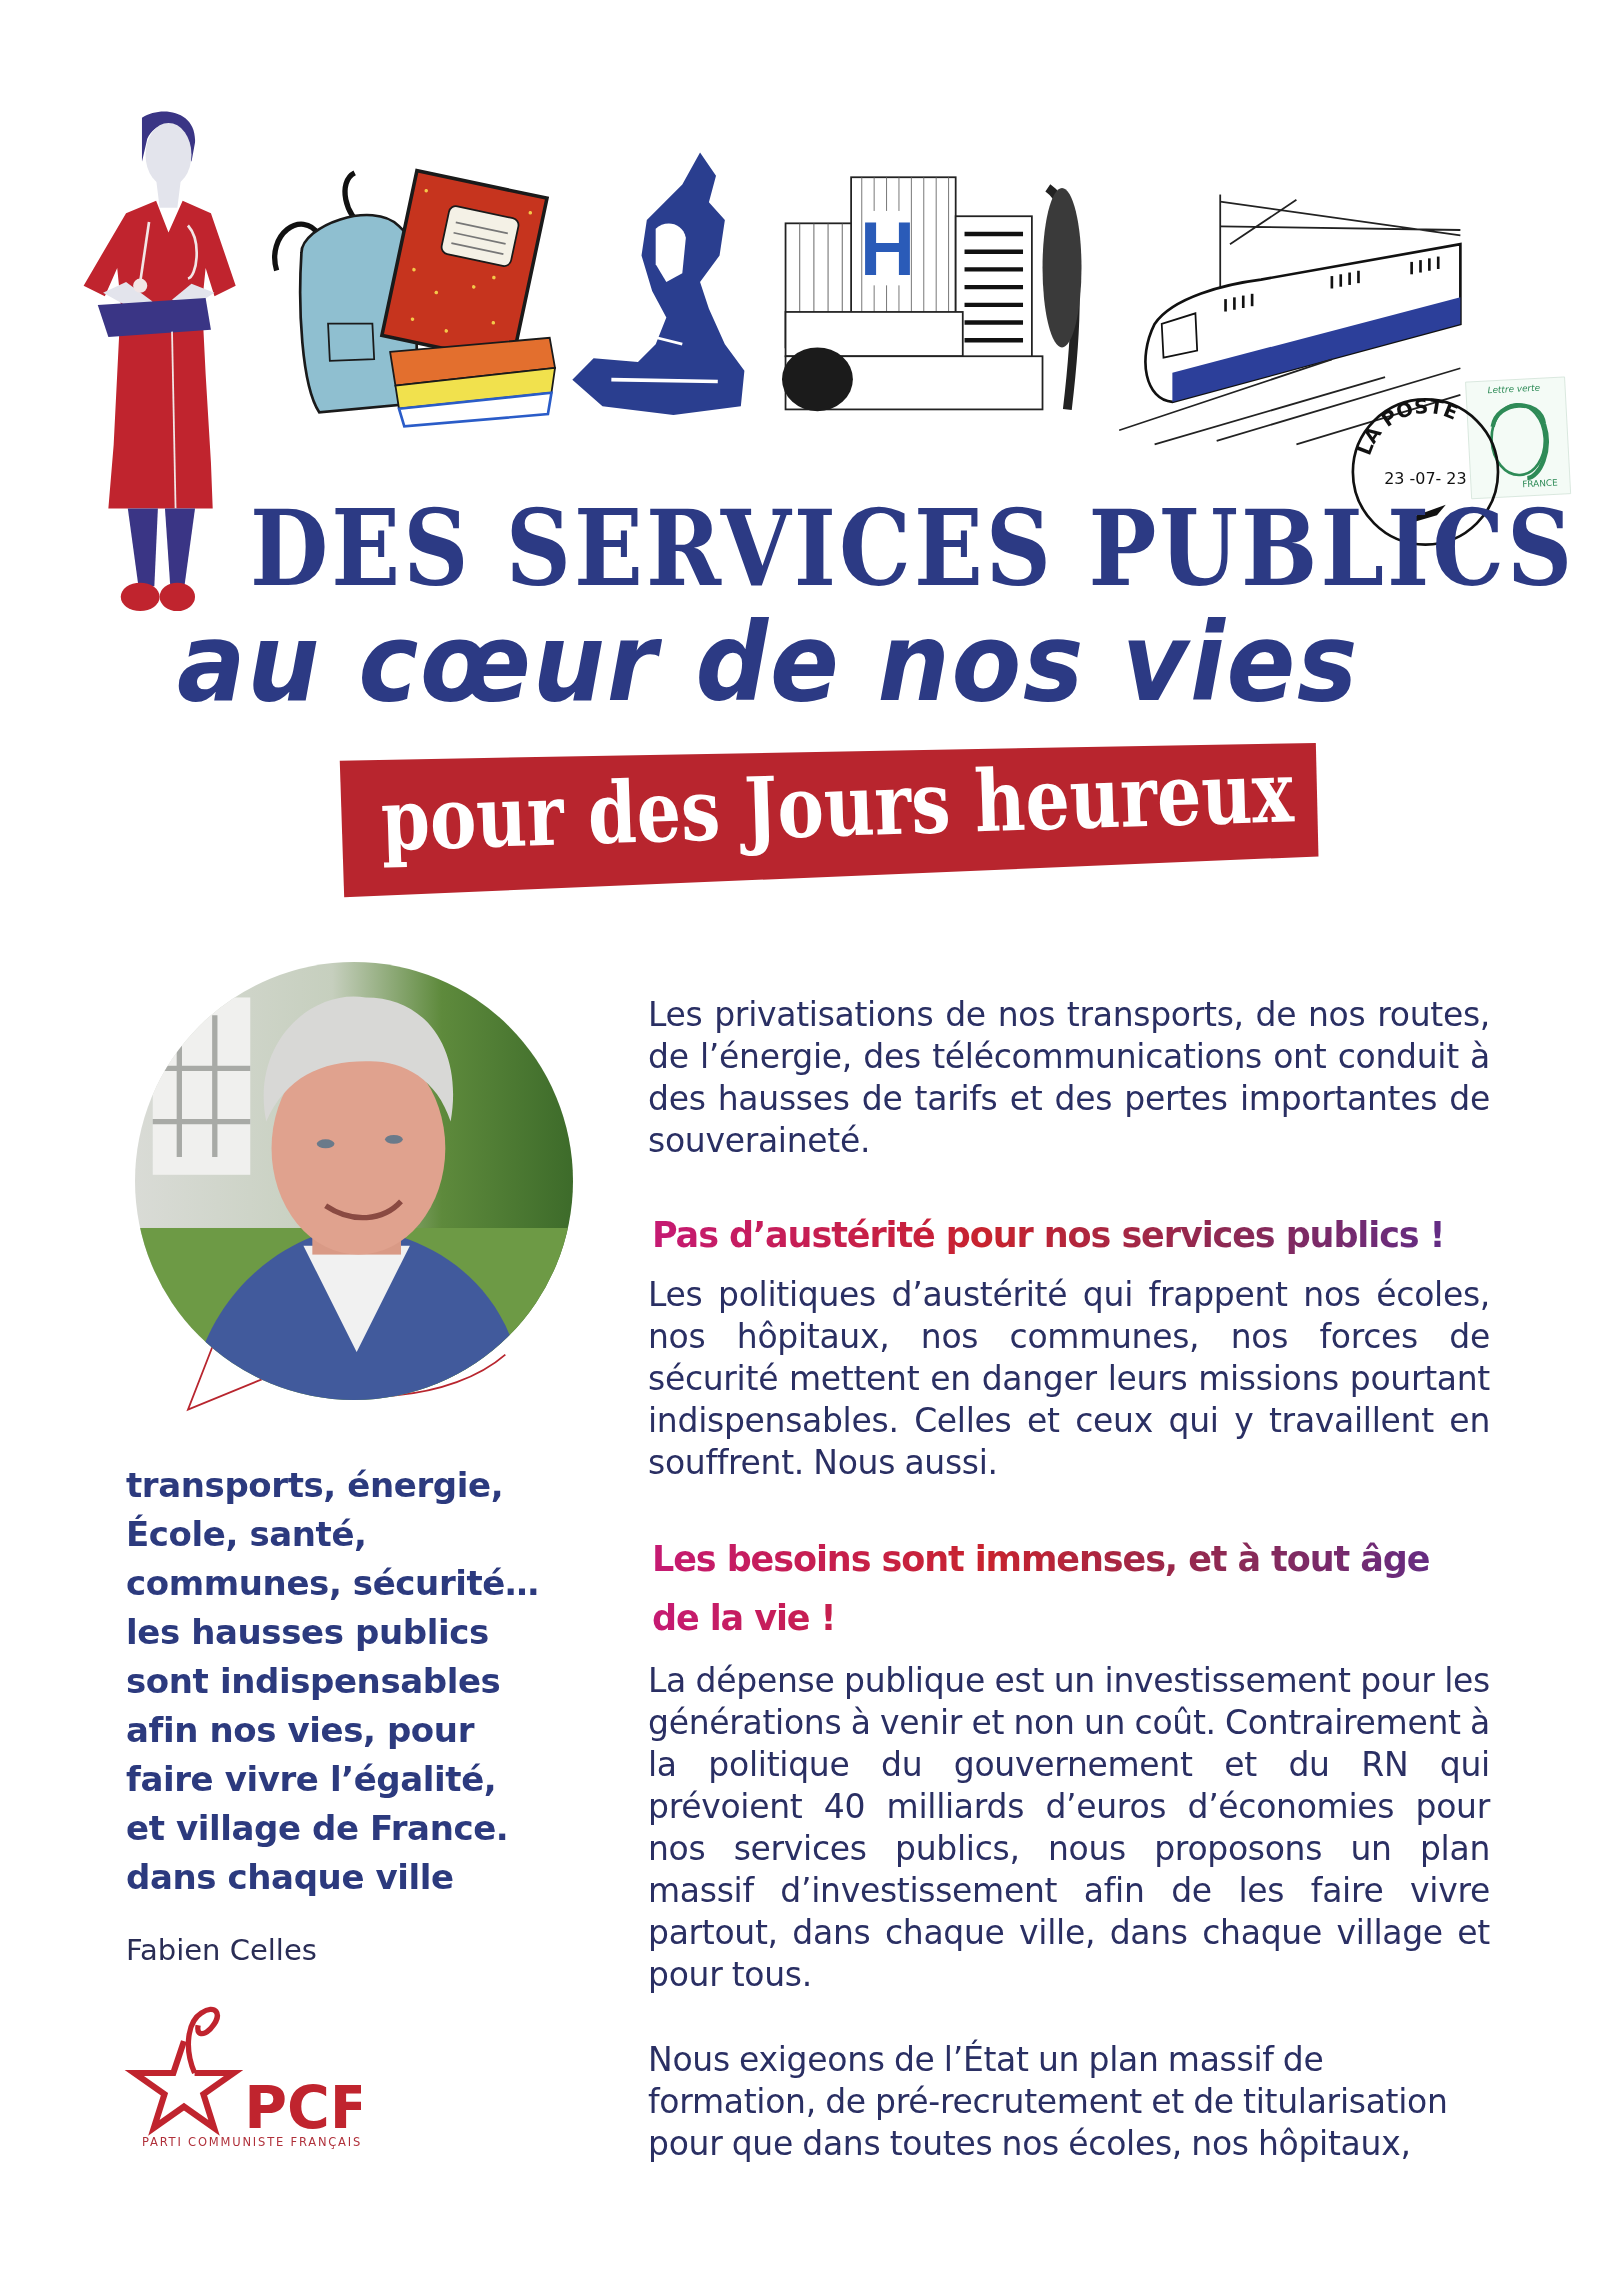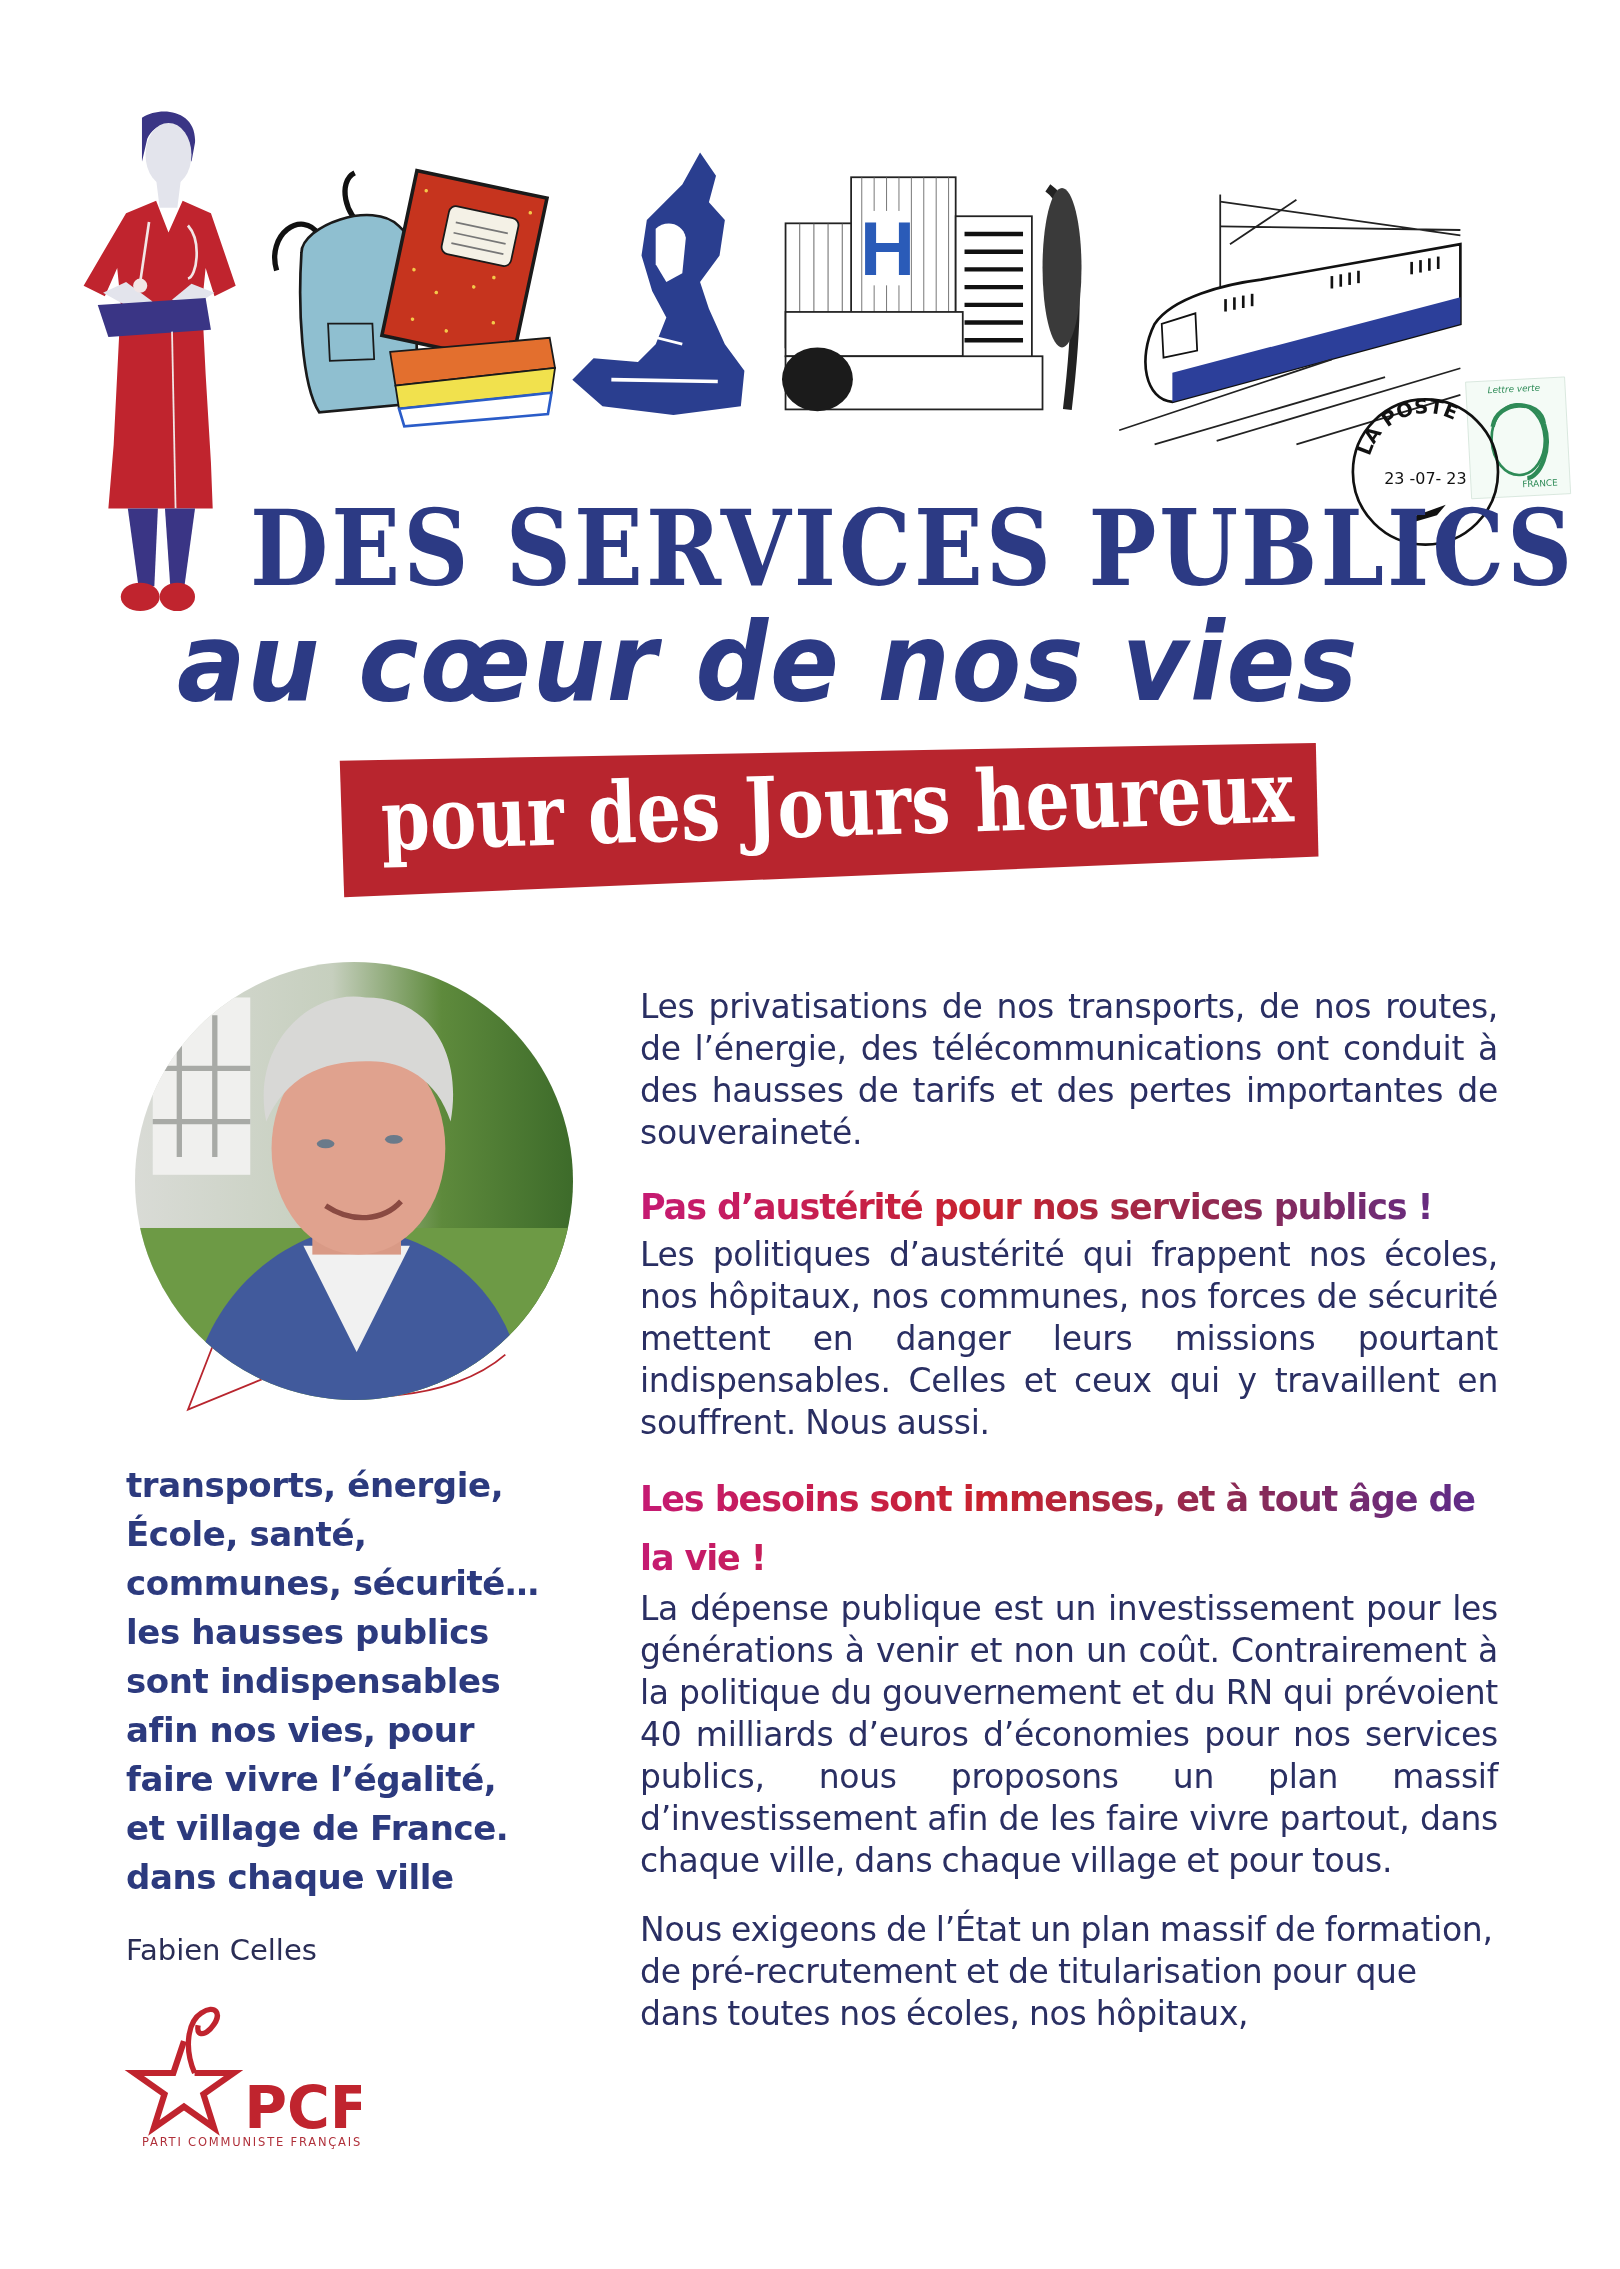--- a/index.html
+++ b/index.html
@@ -43,25 +43,25 @@
   .pcf-logo { position:absolute; left:122px; top:1986px; width:239px; height:177px; }
   .pcf-sub {
     position:absolute; left:142px; top:2135px; font-family:"DejaVu Sans", sans-serif;
     font-size:11.5px; color:#b0303a; letter-spacing:1.8px; white-space:nowrap;
   }
   .col {
     position:absolute; left:640px; top:986px; width:858px;
     font-family:"DejaVu Sans", sans-serif; color:#2a2f63;
   }
   .col p {
-    margin:0; font-size:33px; line-height:42px; text-align:justify;
+    margin:8px; font-size:33px; line-height:42px; text-align:justify;
     letter-spacing:-0.3px; word-spacing:-0.9px;
   }
   .col h2 {
-    margin:0; font-family:"DejaVu Sans", sans-serif; font-weight:bold;
+    margin:12px; font-family:"DejaVu Sans", sans-serif; font-weight:bold;
     font-size:35px; line-height:53px; letter-spacing:-1.1px;
     background:linear-gradient(90deg,#c51a73 0%,#c8232e 40%,#8b2a55 70%,#5a2c8f 100%);
     -webkit-background-clip:text; background-clip:text; color:transparent;
   }
   .sp1 { height:26.6px; }
   .sp2 { height:12.4px; }
 </style>
 </head>
 <body>
 

